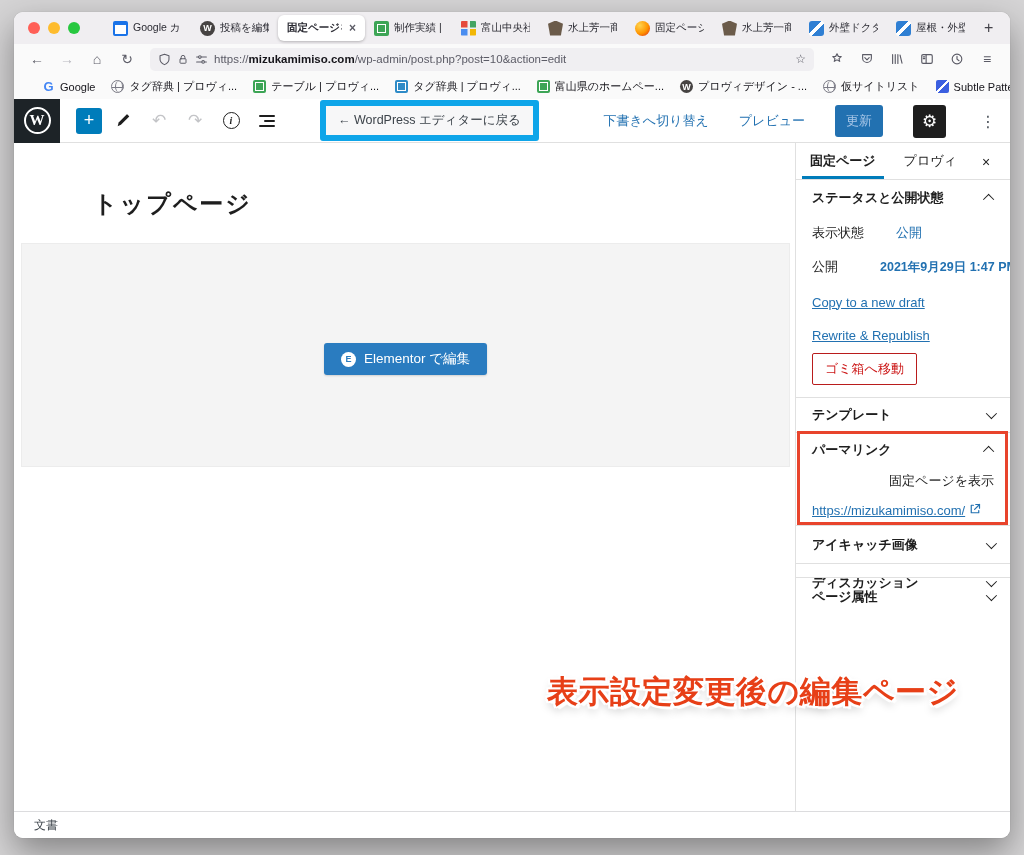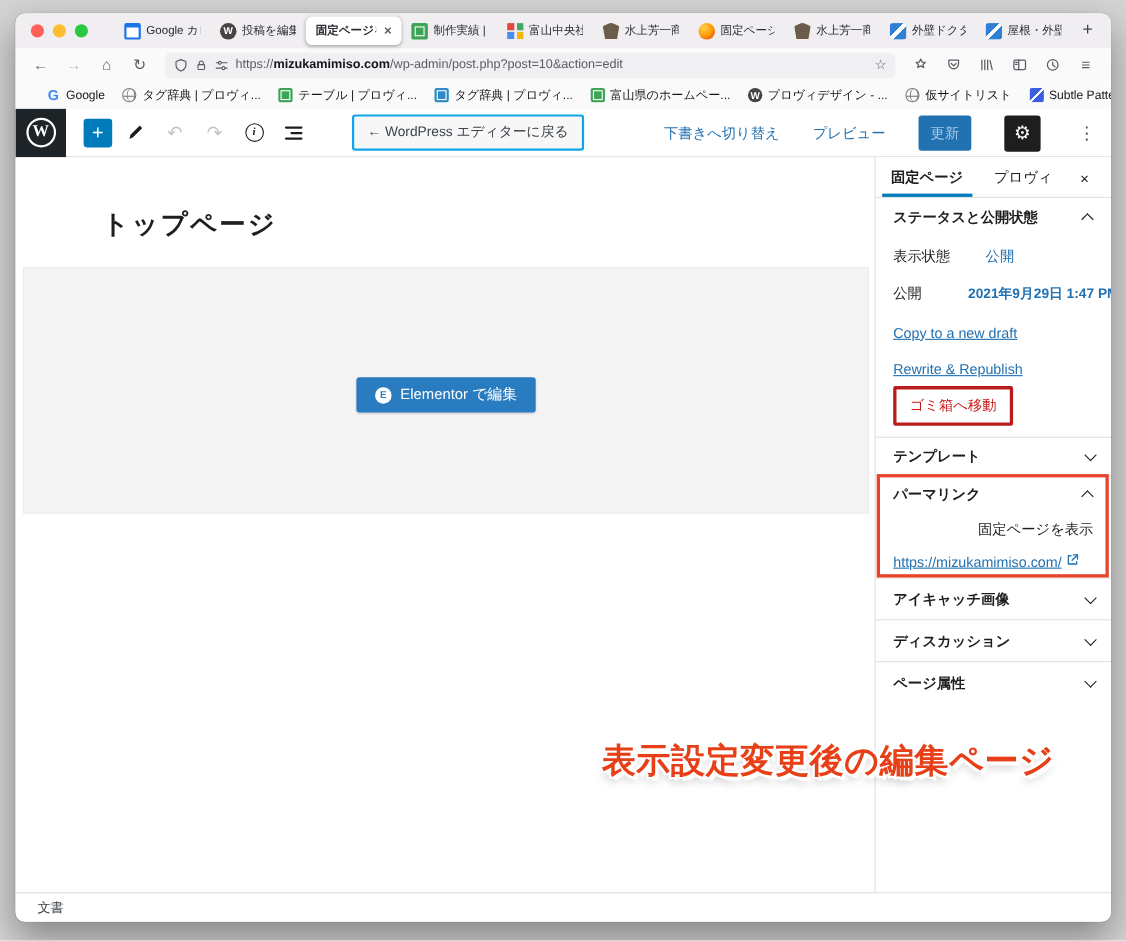--- a/index.html
+++ b/index.html
@@ -75,21 +75,21 @@
   .wp-logo { width:27px; height:27px; border:2px solid #fff; border-radius:50%; color:#fff; display:flex; align-items:center; justify-content:center; font-size:15px; font-weight:700; font-family:"Liberation Serif","DejaVu Serif",serif; }
   .wp-tools { display:flex; align-items:center; gap:6px; padding-left:16px; }
   .inserter { width:26px; height:26px; background:#007cba; color:#fff; border-radius:3px; font-size:18px; display:flex; align-items:center; justify-content:center; }
   .tool-ico { width:30px; height:30px; display:flex; align-items:center; justify-content:center; font-size:17px; color:#1e1e1e; }
   .tool-ico.dim { color:#c3c4c7; }
   .info-circ { width:17px; height:17px; border:1.5px solid #1e1e1e; border-radius:50%; font-size:10px; font-weight:700; font-style:italic; display:flex; align-items:center; justify-content:center; color:#1e1e1e; font-family:"Liberation Serif","DejaVu Serif",serif; }
   .listview { width:16px; height:12px; display:flex; flex-direction:column; justify-content:space-between; }
   .listview i { height:2px; background:#1e1e1e; border-radius:1px; }
   .listview i:nth-child(2){ width:70%; align-self:flex-end; }
   .back-to-wp {
-    margin-left:32px; border:2px solid #0ea5e9; background:#f7f7f8; color:#3c434a;
+    margin-left:32px; border:6px solid #0ea5e9; background:#f7f7f8; color:#3c434a;
     font-size:12.5px; padding:6px 12px; border-radius:3px; white-space:nowrap;
   }
   .wpbar-right { position:absolute; right:10px; top:0; height:44px; display:flex; align-items:center; gap:30px; }
   .wp-link { color:#2271b1; font-size:13px; white-space:nowrap; }
   .update-btn { background:#2271b1; color:#a9c7e8; border:none; border-radius:3px; font-size:13px; padding:7px 11px; }
   .gear-btn { width:33px; height:33px; background:#1e1e1e; color:#fff; border-radius:3px; font-size:17px; display:flex; align-items:center; justify-content:center; }
   .dots { color:#50575e; font-size:16px; padding:0 4px; }
   
   .content { position:relative; height:668px; background:#fff; display:flex; }
   .main { position:relative; width:781px; flex:0 0 781px; }
@@ -108,21 +108,21 @@
   .sb-tab.active::after { content:""; position:absolute; left:6px; right:6px; bottom:0; height:3px; background:#007cba; }
   .sb-close { position:absolute; right:8px; top:0; height:37px; width:32px; display:flex; align-items:center; justify-content:center; color:#1e1e1e; font-size:14px; }
   .sec-head { font-weight:600; justify-content:space-between; }
   .chev { width:8px; height:8px; border-right:1.6px solid #1e1e1e; border-bottom:1.6px solid #1e1e1e; display:inline-block; }
   .chev.down { transform:rotate(45deg) translateY(-2px); }
   .chev.up { transform:rotate(-135deg) translateY(-2px); }
   .sb-label { color:#1e1e1e; width:72px; flex:0 0 72px; }
   .sb-link { color:#2271b1; text-decoration:none; }
   .sb-link.u { text-decoration:underline; }
   .sb-date { color:#2271b1; font-weight:600; font-size:12.5px; white-space:nowrap; }
-  .trash-btn { border:3px solid #b91c1c; color:#cc1818; background:#fff; border-radius:2px; font-size:13px; padding:6px 12px; }
+  .trash-btn { border:1px solid #b91c1c; color:#cc1818; background:#fff; border-radius:2px; font-size:13px; padding:6px 12px; }
   .bt { border-top:1px solid #e0e0e0; }
   .redbox { position:absolute; left:1px; right:2px; top:288px; height:94px; border:3px solid #e8442c; z-index:4; pointer-events:none; }
   .ext-ico { display:inline-block; vertical-align:-1px; margin-left:4px; }
   
   .statusbar { height:27px; border-top:1px solid #dcdcde; background:#fff; display:flex; align-items:center; padding:0 20px; font-size:12px; color:#3c434a; }
 </style>
 </head>
 <body>
 
 <div class="window">
@@ -378,21 +378,21 @@
       <div class="sb-row sec-head bt" style="top:382px;height:38px;">
         <span>アイキャッチ画像</span>
         <span class="chev down"></span>
       </div>
 
       <div class="sb-row sec-head bt" style="top:420px;height:38px;">
         <span>ディスカッション</span>
         <span class="chev down"></span>
       </div>
 
-      <div class="sb-row sec-head bt" style="top:458px;height:38px;font-family:Liberation Serif, serif;">
+      <div class="sb-row sec-head bt" style="top:434px;height:38px;font-family:Liberation Serif, serif;">
         <span>ページ属性</span>
         <span class="chev down"></span>
       </div>
 
       <div class="redbox"></div>
     </div>
   </div>
 
   <div class="statusbar">
     <span>文書</span>

